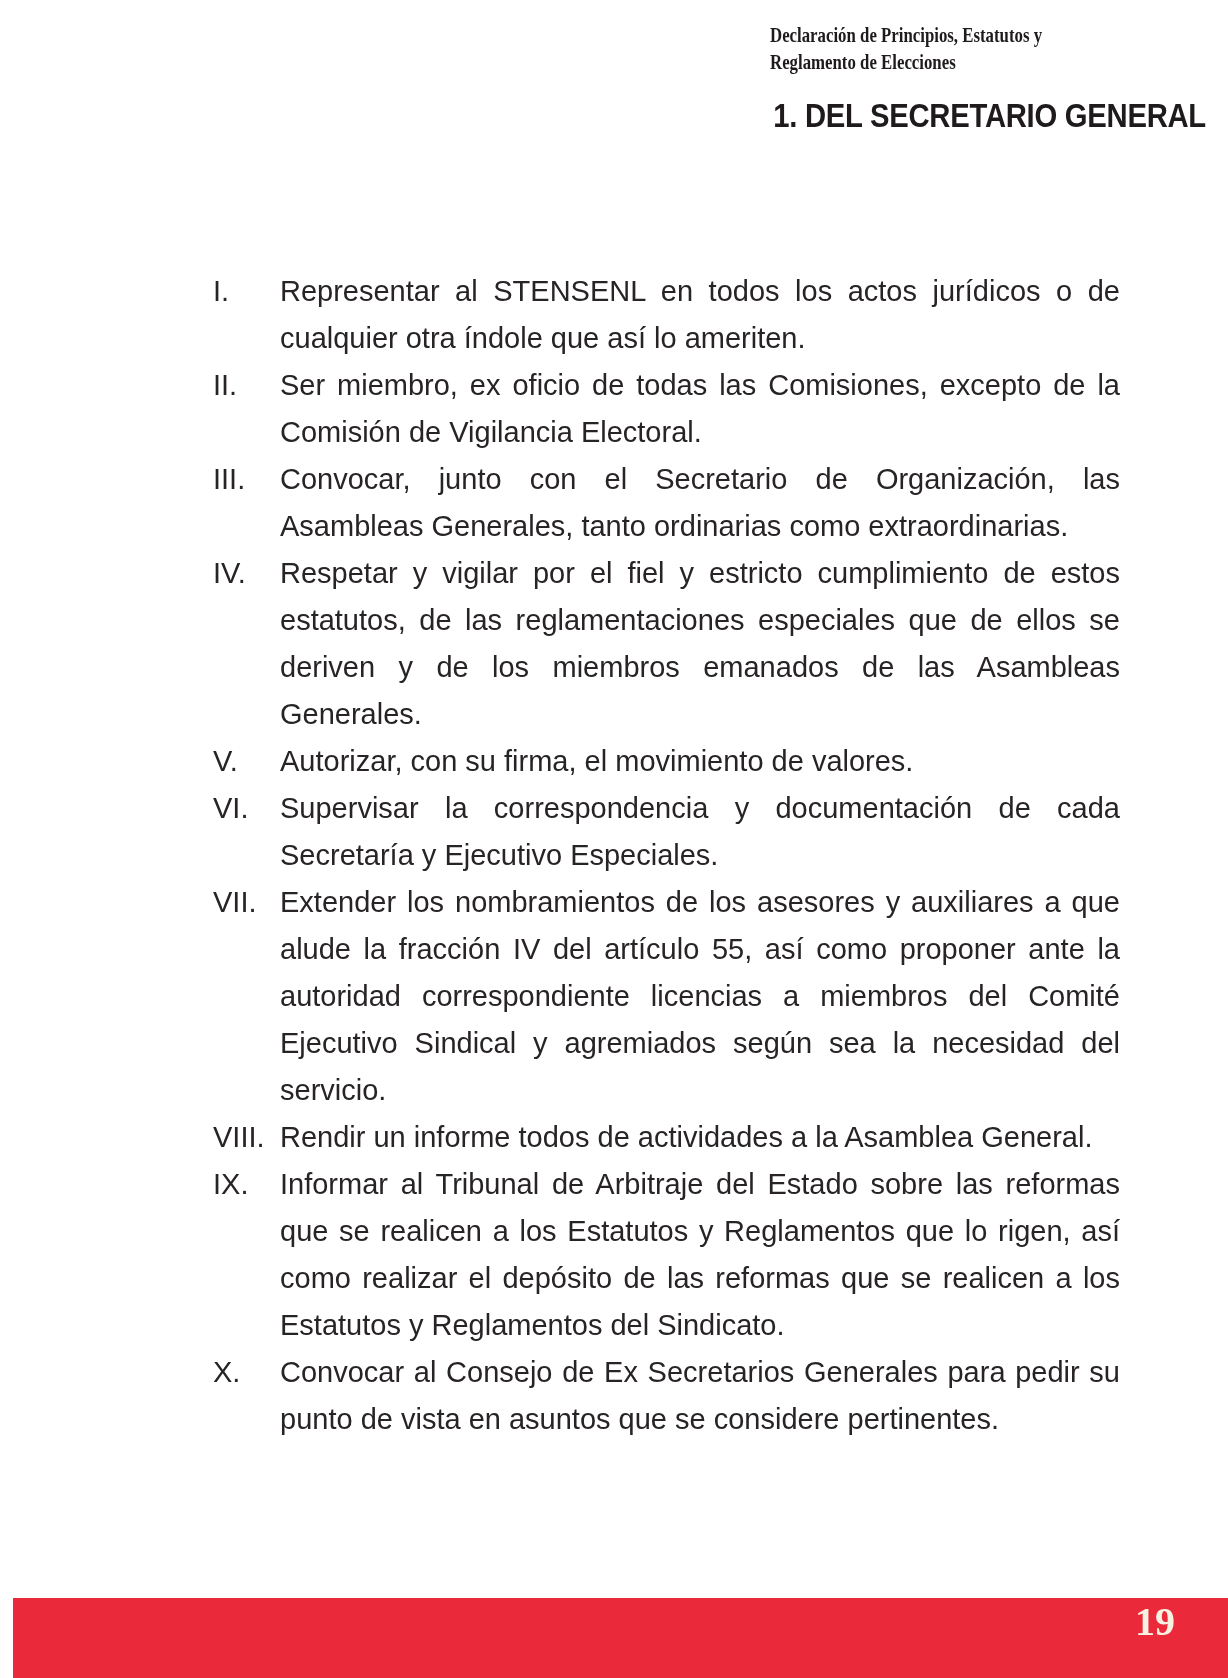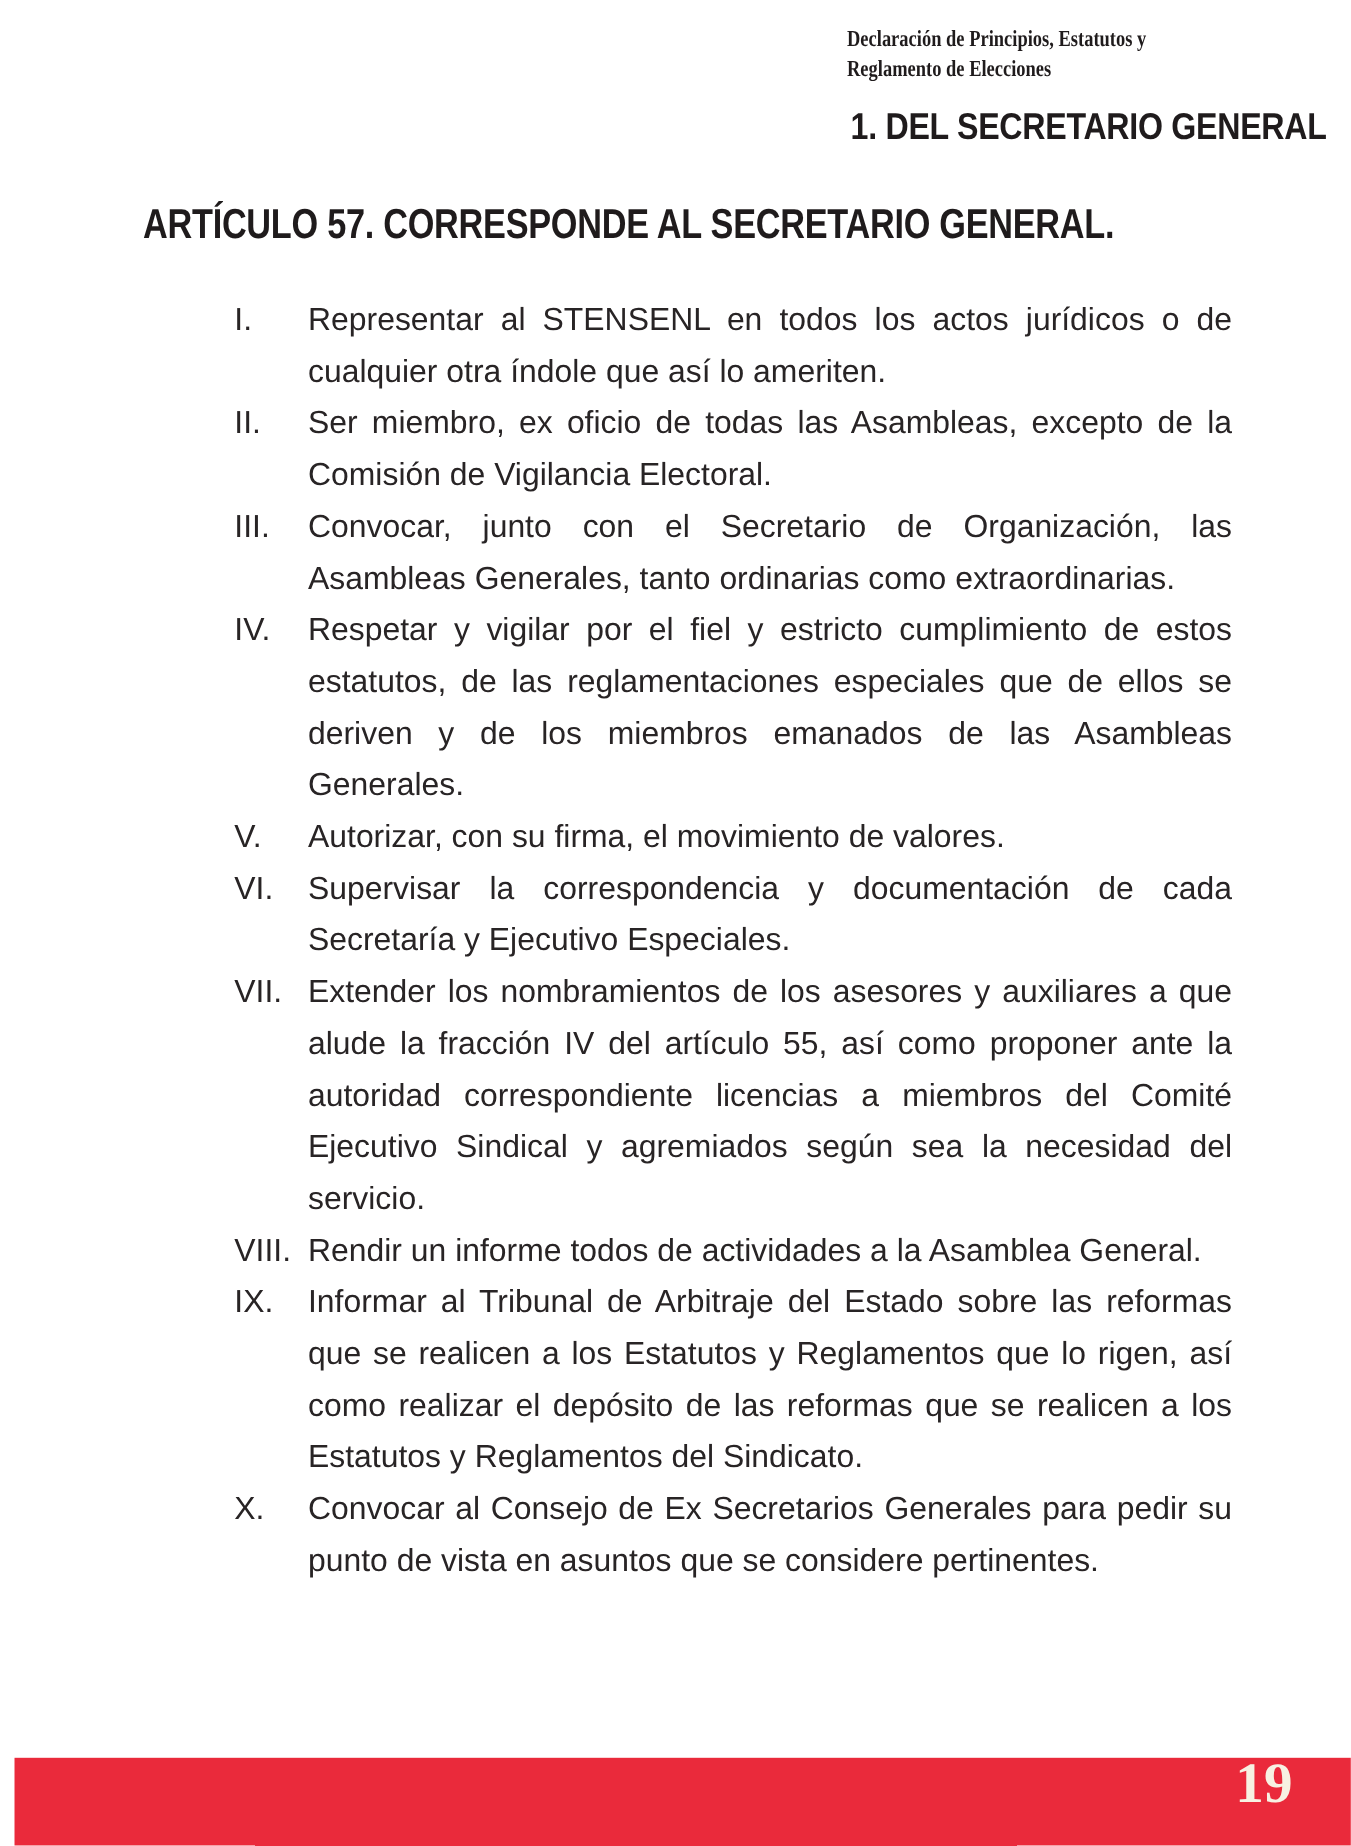--- a/index.html
+++ b/index.html
@@ -96,51 +96,48 @@
     width: 100%;
     height: 80px;
     background: #EA2A3B;
   }
   .page-num {
     position: absolute;
     top: 4px;
     right: 66px;
     font-family: "Liberation Serif", serif;
     font-weight: bold;
-    font-size: 52px;
+    font-size: 40px;
     line-height: 40px;
     color: #F7F1E2;
   }
 </style>
 </head>
 <body>
 
 <div class="page">
 
   <div class="doc-header">
     <div>Declaración de Principios, Estatutos y</div>
     <div>Reglamento de Elecciones</div>
   </div>
 
   <div class="section-title-wrap">
     <span class="condensed">1. DEL SECRETARIO GENERAL</span>
   </div>
 
-  <div class="article-heading">
-    <span class="condensed-left">ARTÍCULO 57. CORRESPONDE AL SECRETARIO GENERAL.</span>
-  </div>
 
   <div class="list">
     <div class="item">
       <div class="num">I.</div>
       <div class="txt">Representar al STENSENL en todos los actos jurídicos o de cualquier otra índole que así lo ameriten.</div>
     </div>
     <div class="item">
       <div class="num">II.</div>
-      <div class="txt">Ser miembro, ex oficio de todas las Asambleas, excepto de la Comisión de Vigilancia Electoral.</div>
+      <div class="txt">Ser miembro, ex oficio de todas las Comisiones, excepto de la Comisión de Vigilancia Electoral.</div>
     </div>
     <div class="item">
       <div class="num">III.</div>
       <div class="txt">Convocar, junto con el Secretario de Organización, las Asambleas Generales, tanto ordinarias como extraordinarias.</div>
     </div>
     <div class="item">
       <div class="num">IV.</div>
       <div class="txt">Respetar y vigilar por el fiel y estricto cumplimiento de estos estatutos, de las reglamentaciones especiales que de ellos se deriven y de los miembros emanados de las Asambleas Generales.</div>
     </div>
     <div class="item">

